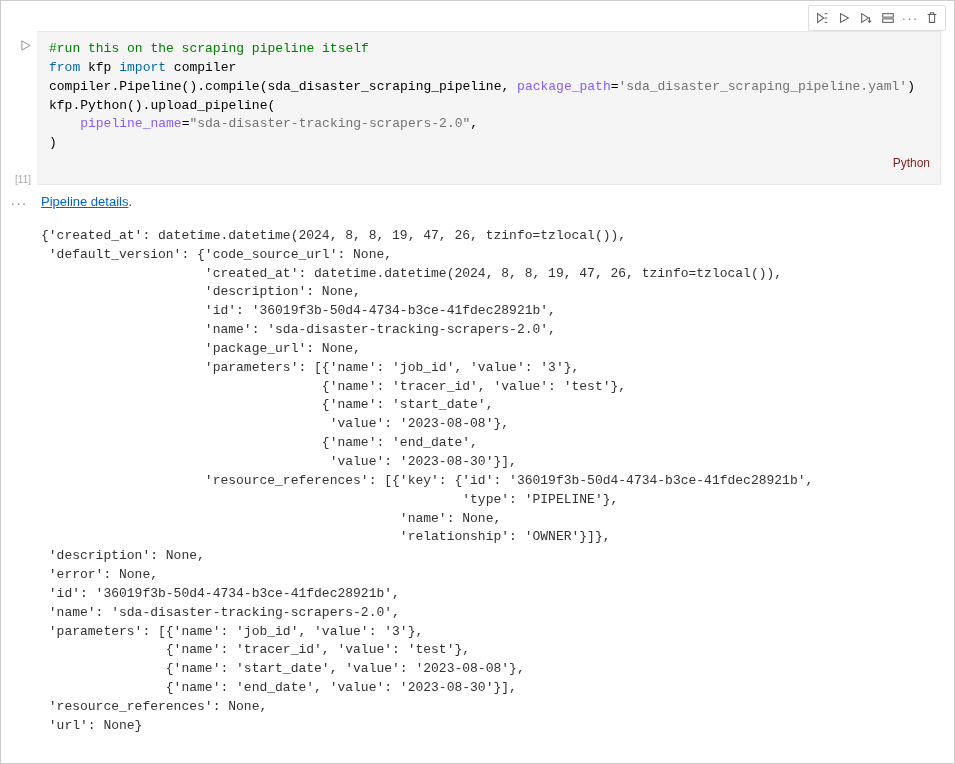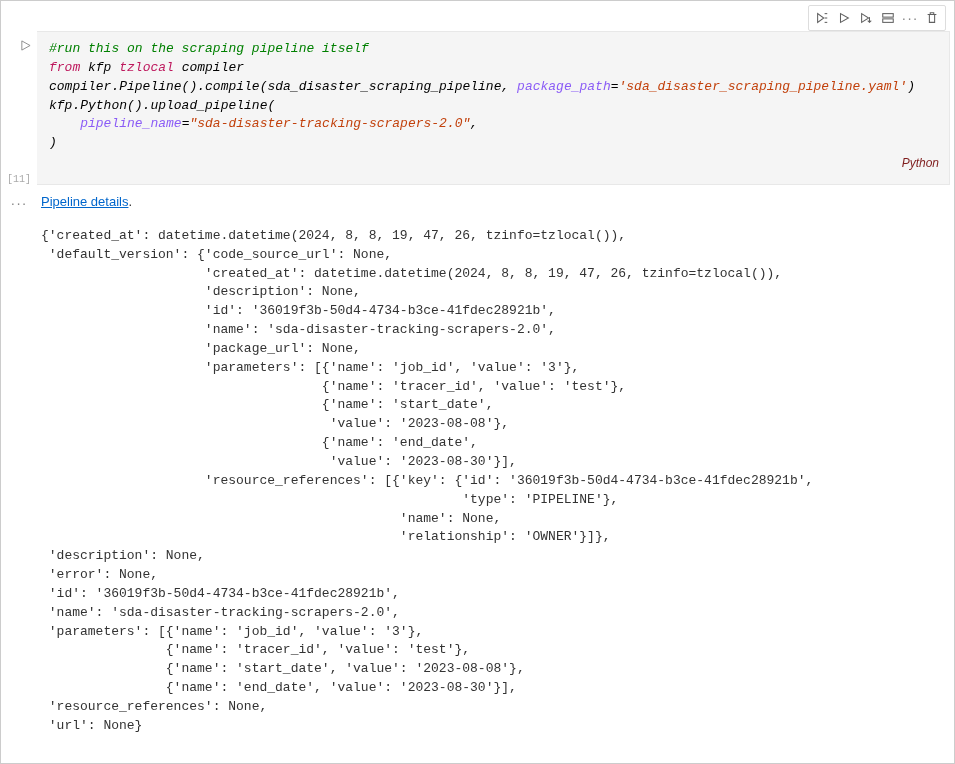--- a/index.html
+++ b/index.html
@@ -58,42 +58,41 @@
   .code-area {
     flex: 1;
     background: #f5f5f5;
     border: 1px solid #e8e8e8;
     border-left: none;
     padding: 8px 12px 6px 12px;
     font-family: "Consolas", "Menlo", "Courier New", monospace;
     font-size: 13px;
     line-height: 1.45;
     position: relative;
-    margin-right: 4px;
-    font-style: italic;
+    margin-right: 13px;
   }
   .code-line { white-space: pre; }
   .c-comment { color: #008000; }
-  .c-keyword { color: #be185d; }
-  .c-string { color: #c2410c; }
+  .c-keyword { color: #0369a1; }
+  .c-string { color: #737373; }
   .c-name { color: #000; }
   .c-arg { color: #8b5cf6; }
   .lang-label {
     position: absolute;
     bottom: 12px;
     right: 10px;
     color: #7f1d1d;
     font-family: "Segoe UI", Arial, sans-serif;
     font-size: 12px;
   }
   .exec-count {
     font-size: 10px;
     color: #aaa;
     margin-top: 4px;
-    font-family: Liberation Mono, monospace;
+    font-family: Liberation Sans, sans-serif;
   }
   .output-row {
     display: flex;
     margin-top: 8px;
   }
   .output-gutter {
     width: 36px;
     flex-shrink: 0;
     text-align: center;
     padding-top: 2px;
@@ -167,21 +166,21 @@
     <div class="gutter">
       <div class="run-indicator">
         <svg viewBox="0 0 12 12" fill="none" stroke="#888" stroke-width="1">
           <polygon points="2,1 2,11 11,6"></polygon>
         </svg>
       </div>
       <div class="exec-count" style="margin-top:120px;">[11]</div>
     </div>
     <div class="code-area">
       <div class="code-line"><span class="c-comment">#run this on the scraping pipeline itself</span></div>
-      <div class="code-line"><span class="c-keyword">from</span><span class="c-name"> kfp </span><span class="c-keyword">tzlocal</span><span class="c-name"> compiler</span></div>
+      <div class="code-line"><span class="c-keyword">from</span><span class="c-name"> kfp </span><span class="c-keyword">import</span><span class="c-name"> compiler</span></div>
       <div class="code-line"><span class="c-name">compiler.Pipeline().compile(sda_disaster_scraping_pipeline, </span><span class="c-arg">package_path</span><span class="c-name">=</span><span class="c-string">'sda_disaster_scraping_pipeline.yaml'</span><span class="c-name">)</span></div>
       <div class="code-line"><span class="c-name">kfp.Python().upload_pipeline(</span></div>
       <div class="code-line"><span>    </span><span class="c-arg">pipeline_name</span><span class="c-name">=</span><span class="c-string">"sda-disaster-tracking-scrapers-2.0"</span><span class="c-name">,</span></div>
       <div class="code-line"><span class="c-name">)</span></div>
       <div class="lang-label">Python</div>
     </div>
   </div>
 
   <div class="output-row">
     <div class="output-gutter">···</div>

